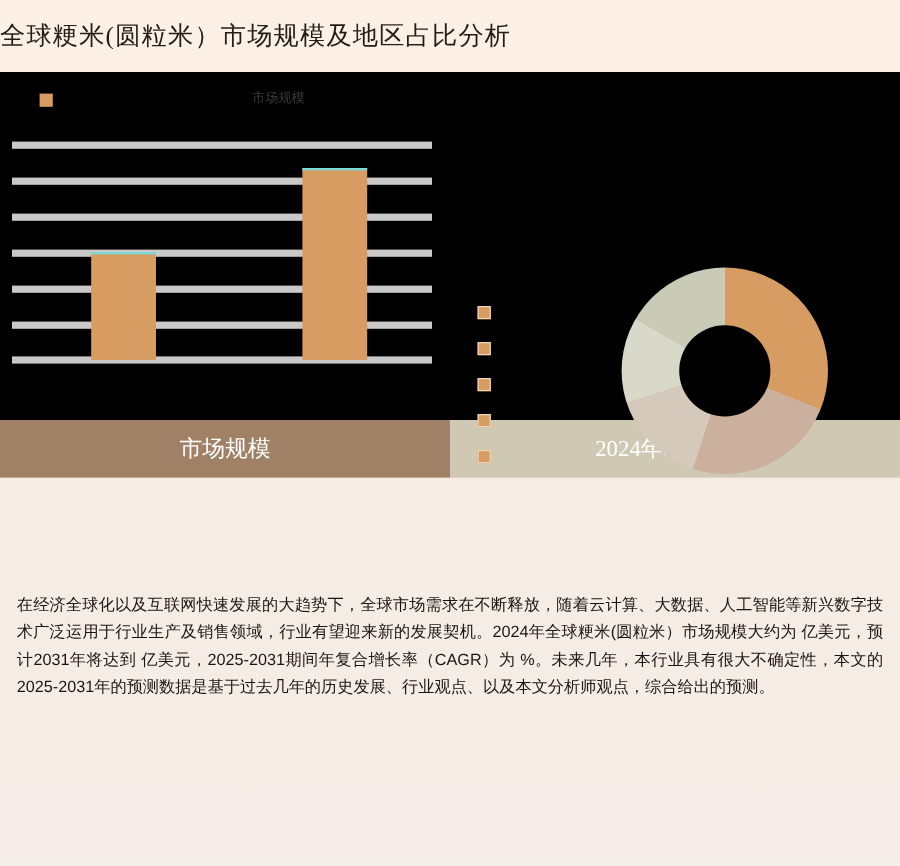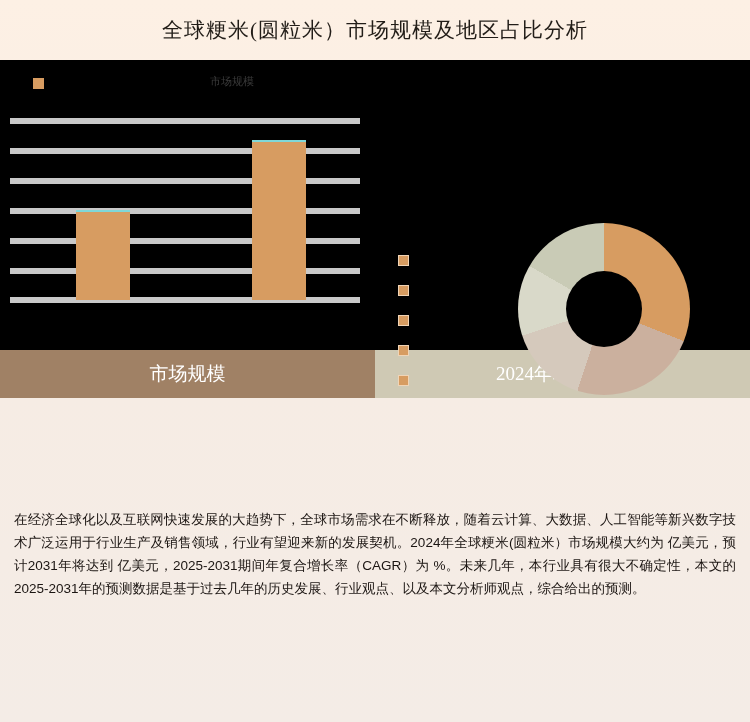--- a/index.html
+++ b/index.html
@@ -18,21 +18,21 @@
     position: relative;
     width: 750px;
     height: 722px;
   }
 
   
   .title-band {
     height: 60px;
     display: flex;
     align-items: center;
-    justify-content: center;
+    justify-content: flex-start;
     background: transparent;
   }
   .title-text {
     font-size: 21px;
     color: #221d18;
     letter-spacing: 1px;
     font-family: "Liberation Serif", serif;
   }
 
   
@@ -172,21 +172,21 @@
   }
   .tab.inactive {
     background: #cfc9b4;
     color: #ffffff;
   }
 
   
   .body-text {
     position: absolute;
     left: 14px;
-    top: 508px;
+    top: 492px;
     width: 722px;
     font-size: 13.5px;
     line-height: 23px;
     color: #1b1512;
     text-align: justify;
     font-family: "Liberation Sans", sans-serif;
   }
   .body-text p {
     margin: 0;
   }

